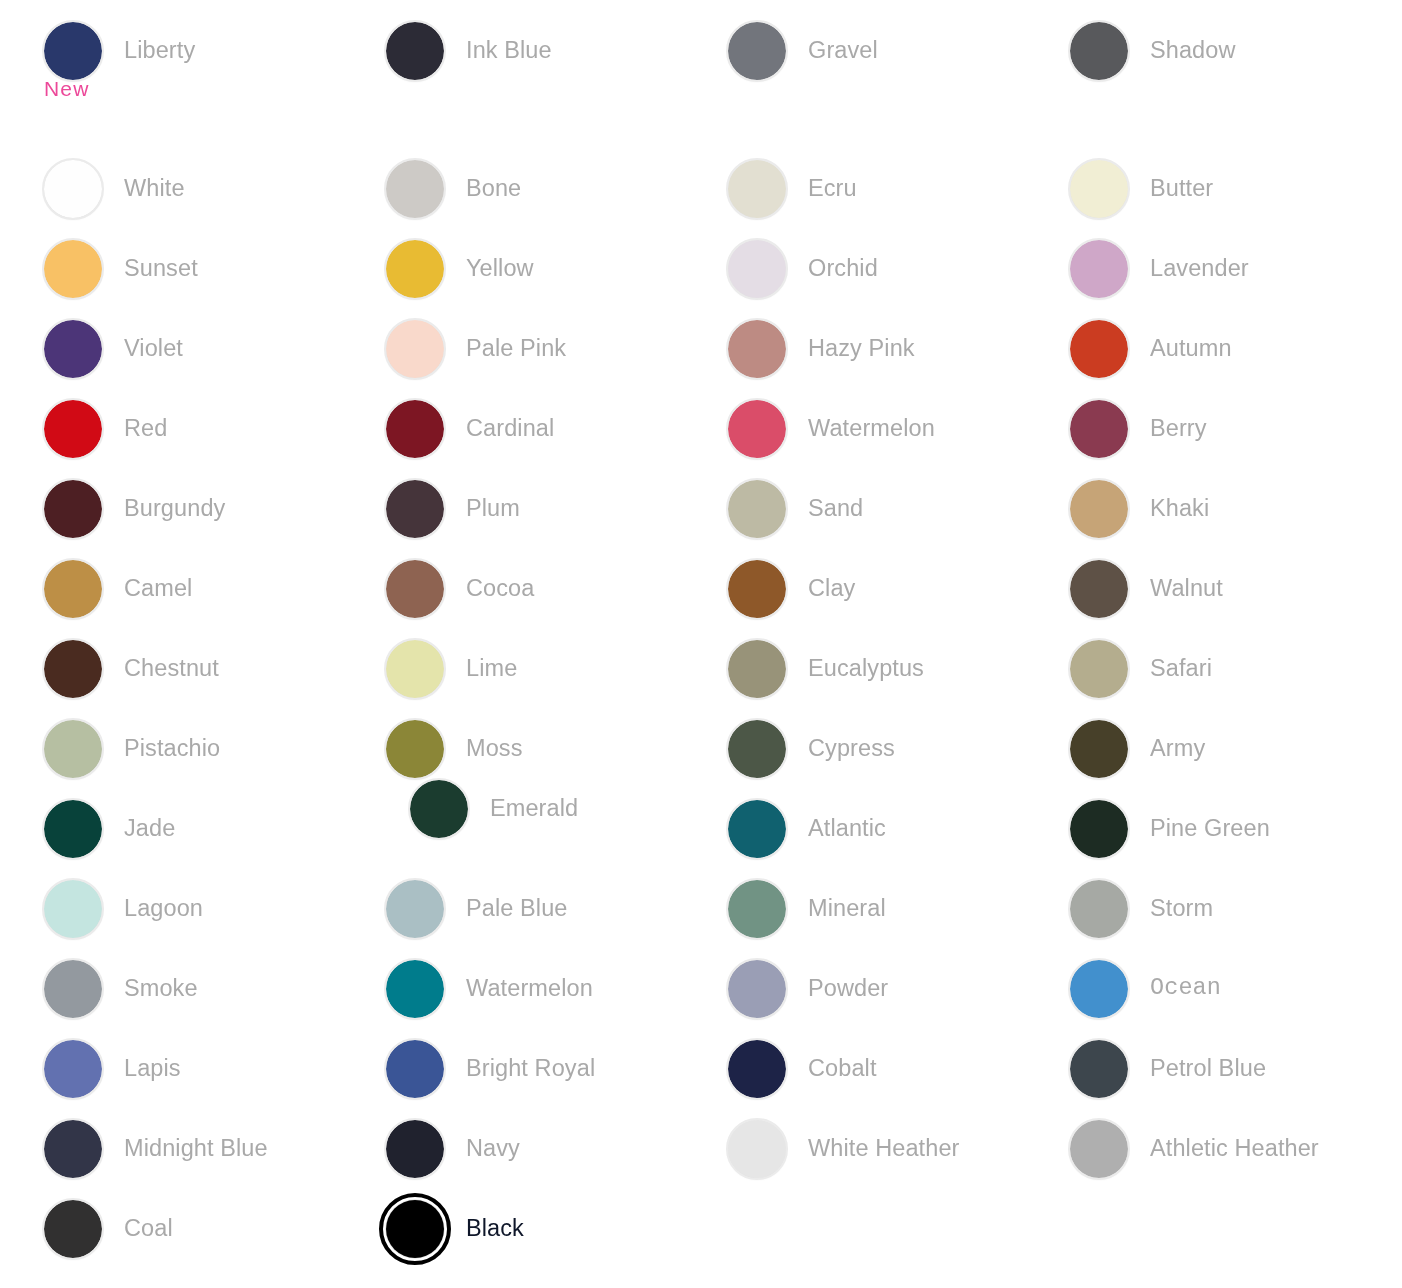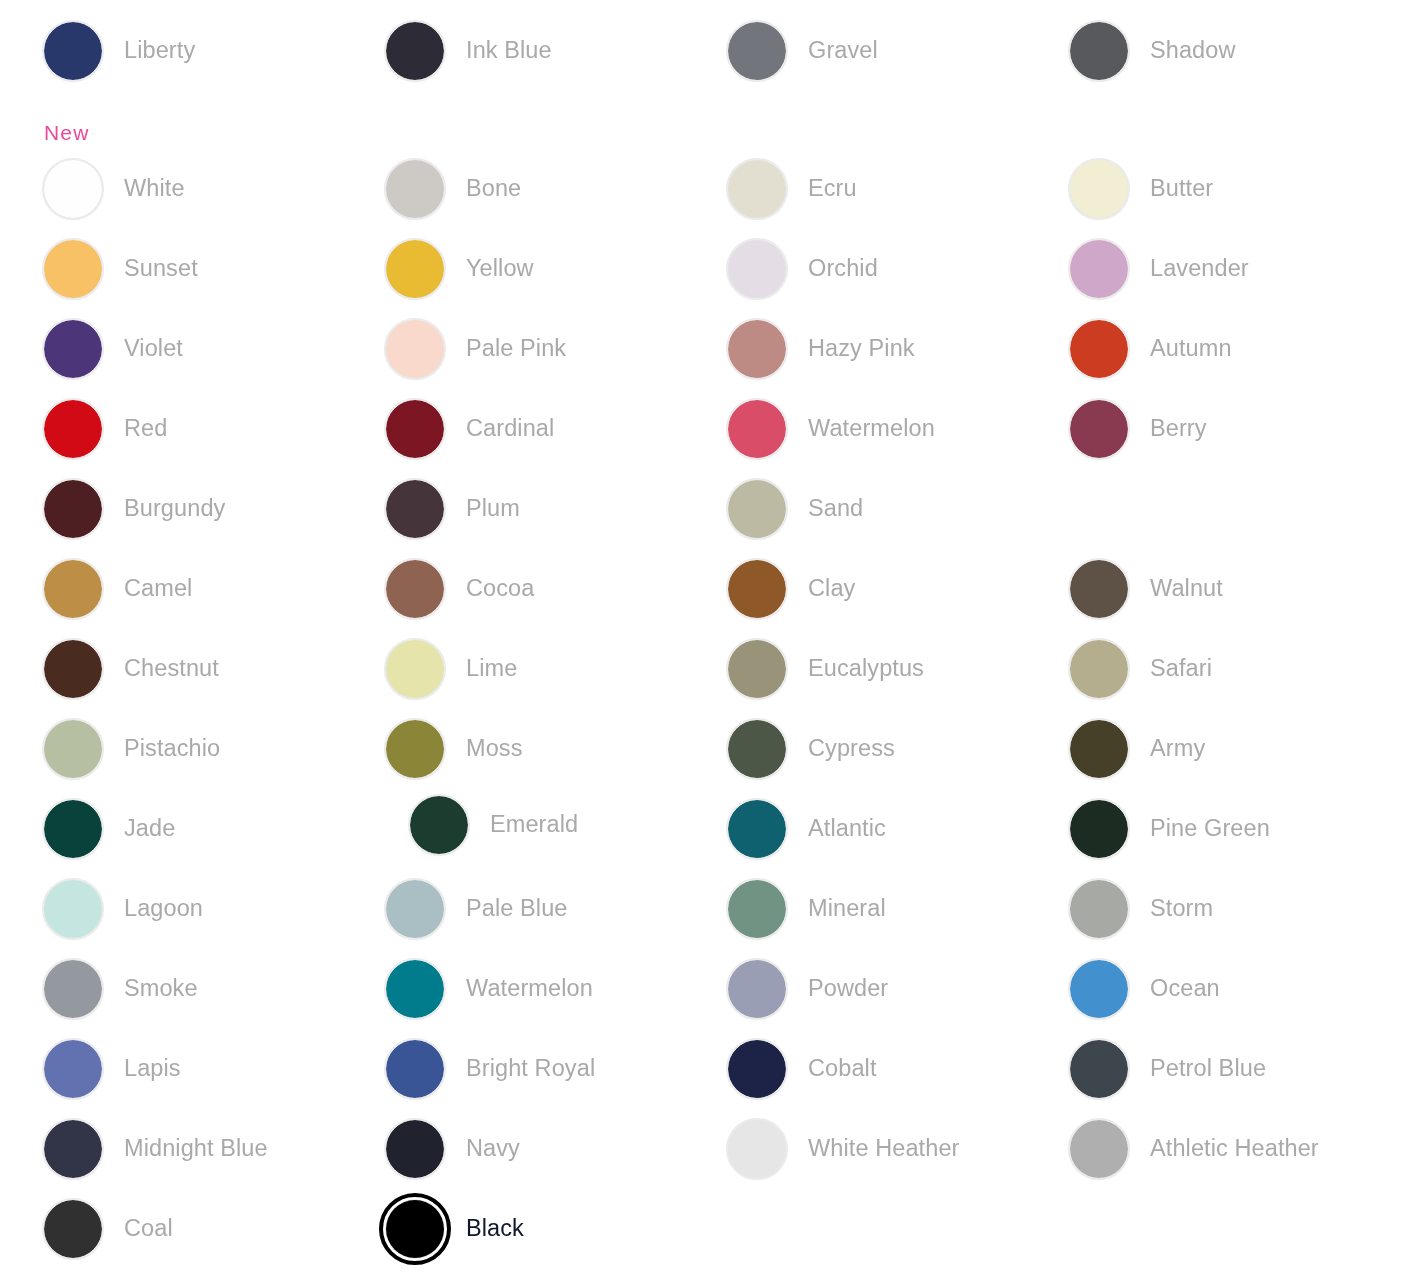--- a/index.html
+++ b/index.html
@@ -75,21 +75,20 @@
   .color-option.is-selected .swatch {
     box-shadow: 0 0 0 1px rgba(0,0,0,0.08);
   }
 
   .label-block {
     margin-left: 22px;
     display: flex;
     flex-direction: column;
     justify-content: flex-start;
     padding-top: 14px;
-    gap: 44px;
   }
 
   .color-label {
     font-size: 23.5px;
     line-height: 28px;
     color: #a9a9a9;
     white-space: nowrap;
     letter-spacing: 0.1px;
   }
 
@@ -312,20 +311,29 @@
     </div>
     <div class="color-option" style="left: 728px; top: 480px;">
       <div class="swatch-wrap">
         <div class="swatch" title="Sand" style="background: rgb(189, 186, 164);"></div>
         <div class="swatch-ring"></div>
       </div>
       <div class="label-block">
         <div class="color-label">Sand</div>
       </div>
     </div>
+    <div class="color-option" style="left: 1070px; top: 480px;">
+      <div class="swatch-wrap">
+        <div class="swatch" title="Khaki" style="background: rgb(198, 164, 119);"></div>
+        <div class="swatch-ring"></div>
+      </div>
+      <div class="label-block">
+        <div class="color-label">Khaki</div>
+      </div>
+    </div>
     <div class="color-option" style="left: 44px; top: 560px;">
       <div class="swatch-wrap">
         <div class="swatch" title="Camel" style="background: rgb(189, 143, 70);"></div>
         <div class="swatch-ring"></div>
       </div>
       <div class="label-block">
         <div class="color-label">Camel</div>
       </div>
     </div>
     <div class="color-option" style="left: 386px; top: 560px;">
@@ -429,21 +437,21 @@
     </div>
     <div class="color-option" style="left: 44px; top: 800px;">
       <div class="swatch-wrap">
         <div class="swatch" title="Jade" style="background: rgb(8, 66, 58);"></div>
         <div class="swatch-ring"></div>
       </div>
       <div class="label-block">
         <div class="color-label">Jade</div>
       </div>
     </div>
-    <div class="color-option" style="left: 386px; top: 796px; padding-left: 24px;">
+    <div class="color-option" style="left: 386px; top: 780px; padding-left: 24px;">
       <div class="swatch-wrap">
         <div class="swatch" title="Emerald" style="background: rgb(27, 60, 47);"></div>
         <div class="swatch-ring"></div>
       </div>
       <div class="label-block">
         <div class="color-label">Emerald</div>
       </div>
     </div>
     <div class="color-option" style="left: 728px; top: 800px;">
       <div class="swatch-wrap">
@@ -519,21 +527,21 @@
     </div>
     <div class="color-option" style="left: 728px; top: 960px;">
       <div class="swatch-wrap">
         <div class="swatch" title="Powder" style="background: rgb(154, 158, 181);"></div>
         <div class="swatch-ring"></div>
       </div>
       <div class="label-block">
         <div class="color-label">Powder</div>
       </div>
     </div>
-    <div class="color-option" style="left: 1070px; top: 960px;">
+    <div class="color-option" style="left: 1070px; top: 960px; font-family: Liberation Mono, monospace;">
       <div class="swatch-wrap">
         <div class="swatch" title="Ocean" style="background: rgb(66, 144, 205);"></div>
         <div class="swatch-ring"></div>
       </div>
       <div class="label-block">
         <div class="color-label">Ocean</div>
       </div>
     </div>
     <div class="color-option" style="left: 44px; top: 1040px;">
       <div class="swatch-wrap">

